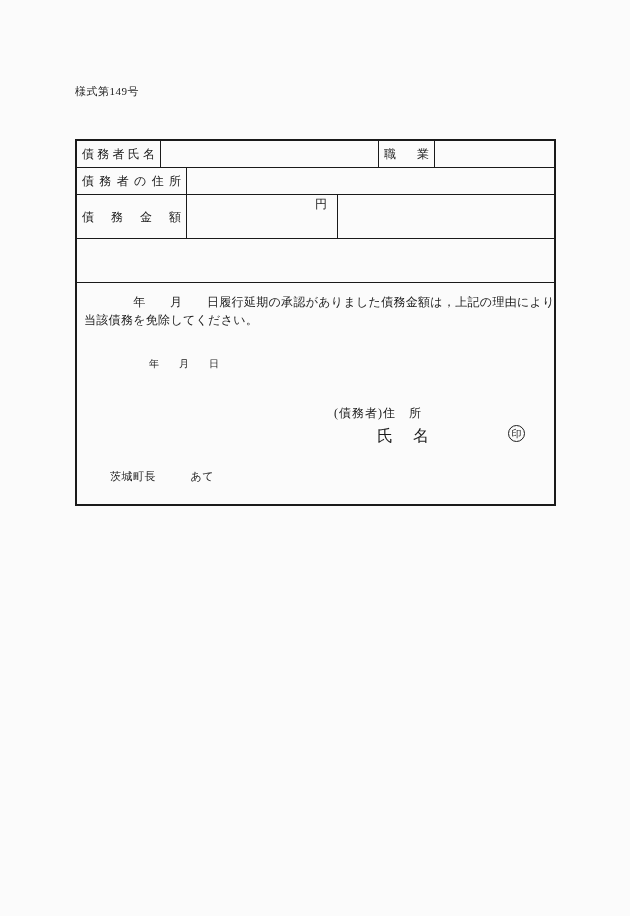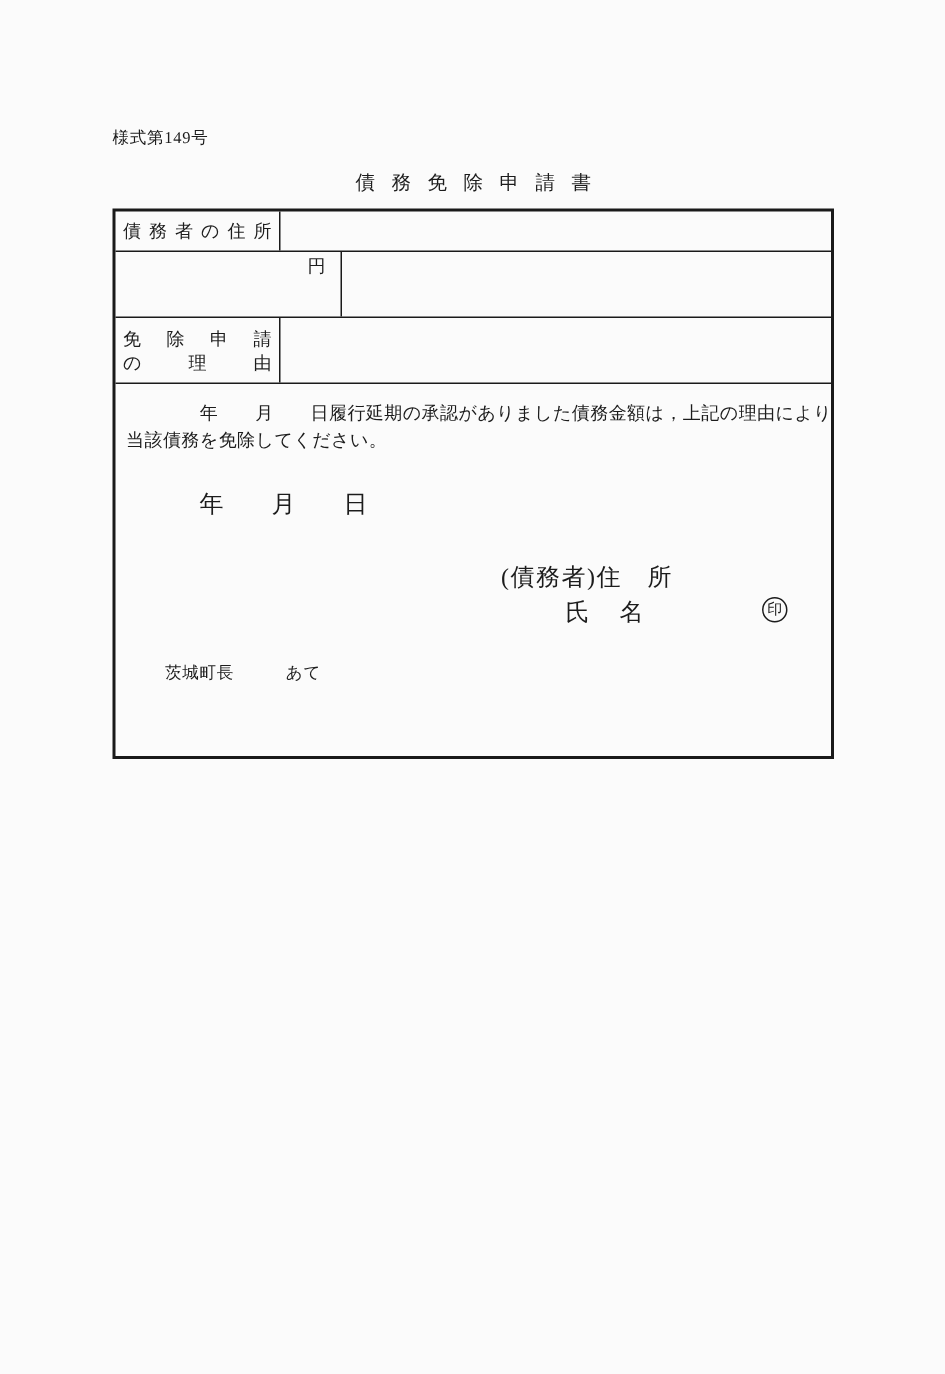--- a/index.html
+++ b/index.html
@@ -58,26 +58,26 @@
   }
 
   
   .body-cell{position:relative;padding:0;display:block;}
   .statement{
     position:absolute;left:7px;top:10px;
     font-size:12px;line-height:18px;
     white-space:pre;letter-spacing:.3px;
   }
   .date-line{
-    position:absolute;left:56px;top:73px;
-    font-size:16px;white-space:pre;
+    position:absolute;left:72px;top:73px;
+    font-size:10px;white-space:pre;
   }
   .addr-line{
     position:absolute;left:257px;top:122px;
-    font-size:16px;white-space:pre;letter-spacing:1px;
+    font-size:12px;white-space:pre;letter-spacing:1px;
   }
   .name-line{
     position:absolute;left:300px;top:145px;
     font-size:16px;white-space:pre;letter-spacing:2px;
   }
   .seal-stamp{
     position:absolute;left:431px;top:142px;
     width:17px;height:17px;
     border:1px solid #1c1c1c;border-radius:50%;
     box-sizing:border-box;
@@ -89,44 +89,52 @@
     font-size:11px;white-space:pre;letter-spacing:.5px;
   }
 </style>
 </head>
 <body>
 
 <div class="page">
 
   <div class="form-number">様式第149号</div>
 
-  <div class="form-title">債務免除申請書</div>
 
   <div class="form-table">
 
+    <div class="t-row r1">
+      <div class="cell label w84">
+        <div class="jline">債 務 者 氏 名</div>
+      </div>
+      <div class="cell w218"></div>
+      <div class="cell label w56">
+        <div class="jline">職　業</div>
+      </div>
+      <div class="cell grow"></div>
+    </div>
 
     <div class="t-row r2">
       <div class="cell label w110">
         <div class="jline">債 務 者 の 住 所</div>
       </div>
       <div class="cell grow"></div>
     </div>
 
     <div class="t-row r3">
+      <div class="cell label w110">
+        <div class="jline">債　務　金　額</div>
+      </div>
       <div class="cell w151">
         <span class="yen-unit">円</span>
       </div>
       <div class="cell grow"></div>
     </div>
 
     <div class="t-row r4">
-      <div class="cell label w110">
-        <div class="jline">免 除 申 請</div>
-        <div class="jline">の　理　由</div>
-      </div>
       <div class="cell grow"></div>
     </div>
 
     <div class="t-row">
       <div class="cell grow body-cell">
         <div class="statement">　　　　年　　月　　日履行延期の承認がありました債務金額は，上記の理由により
 当該債務を免除してください。</div>
         <div class="date-line">年　　月　　日</div>
         <div class="addr-line">(債務者)住　所</div>
         <div class="name-line">氏　名</div>

